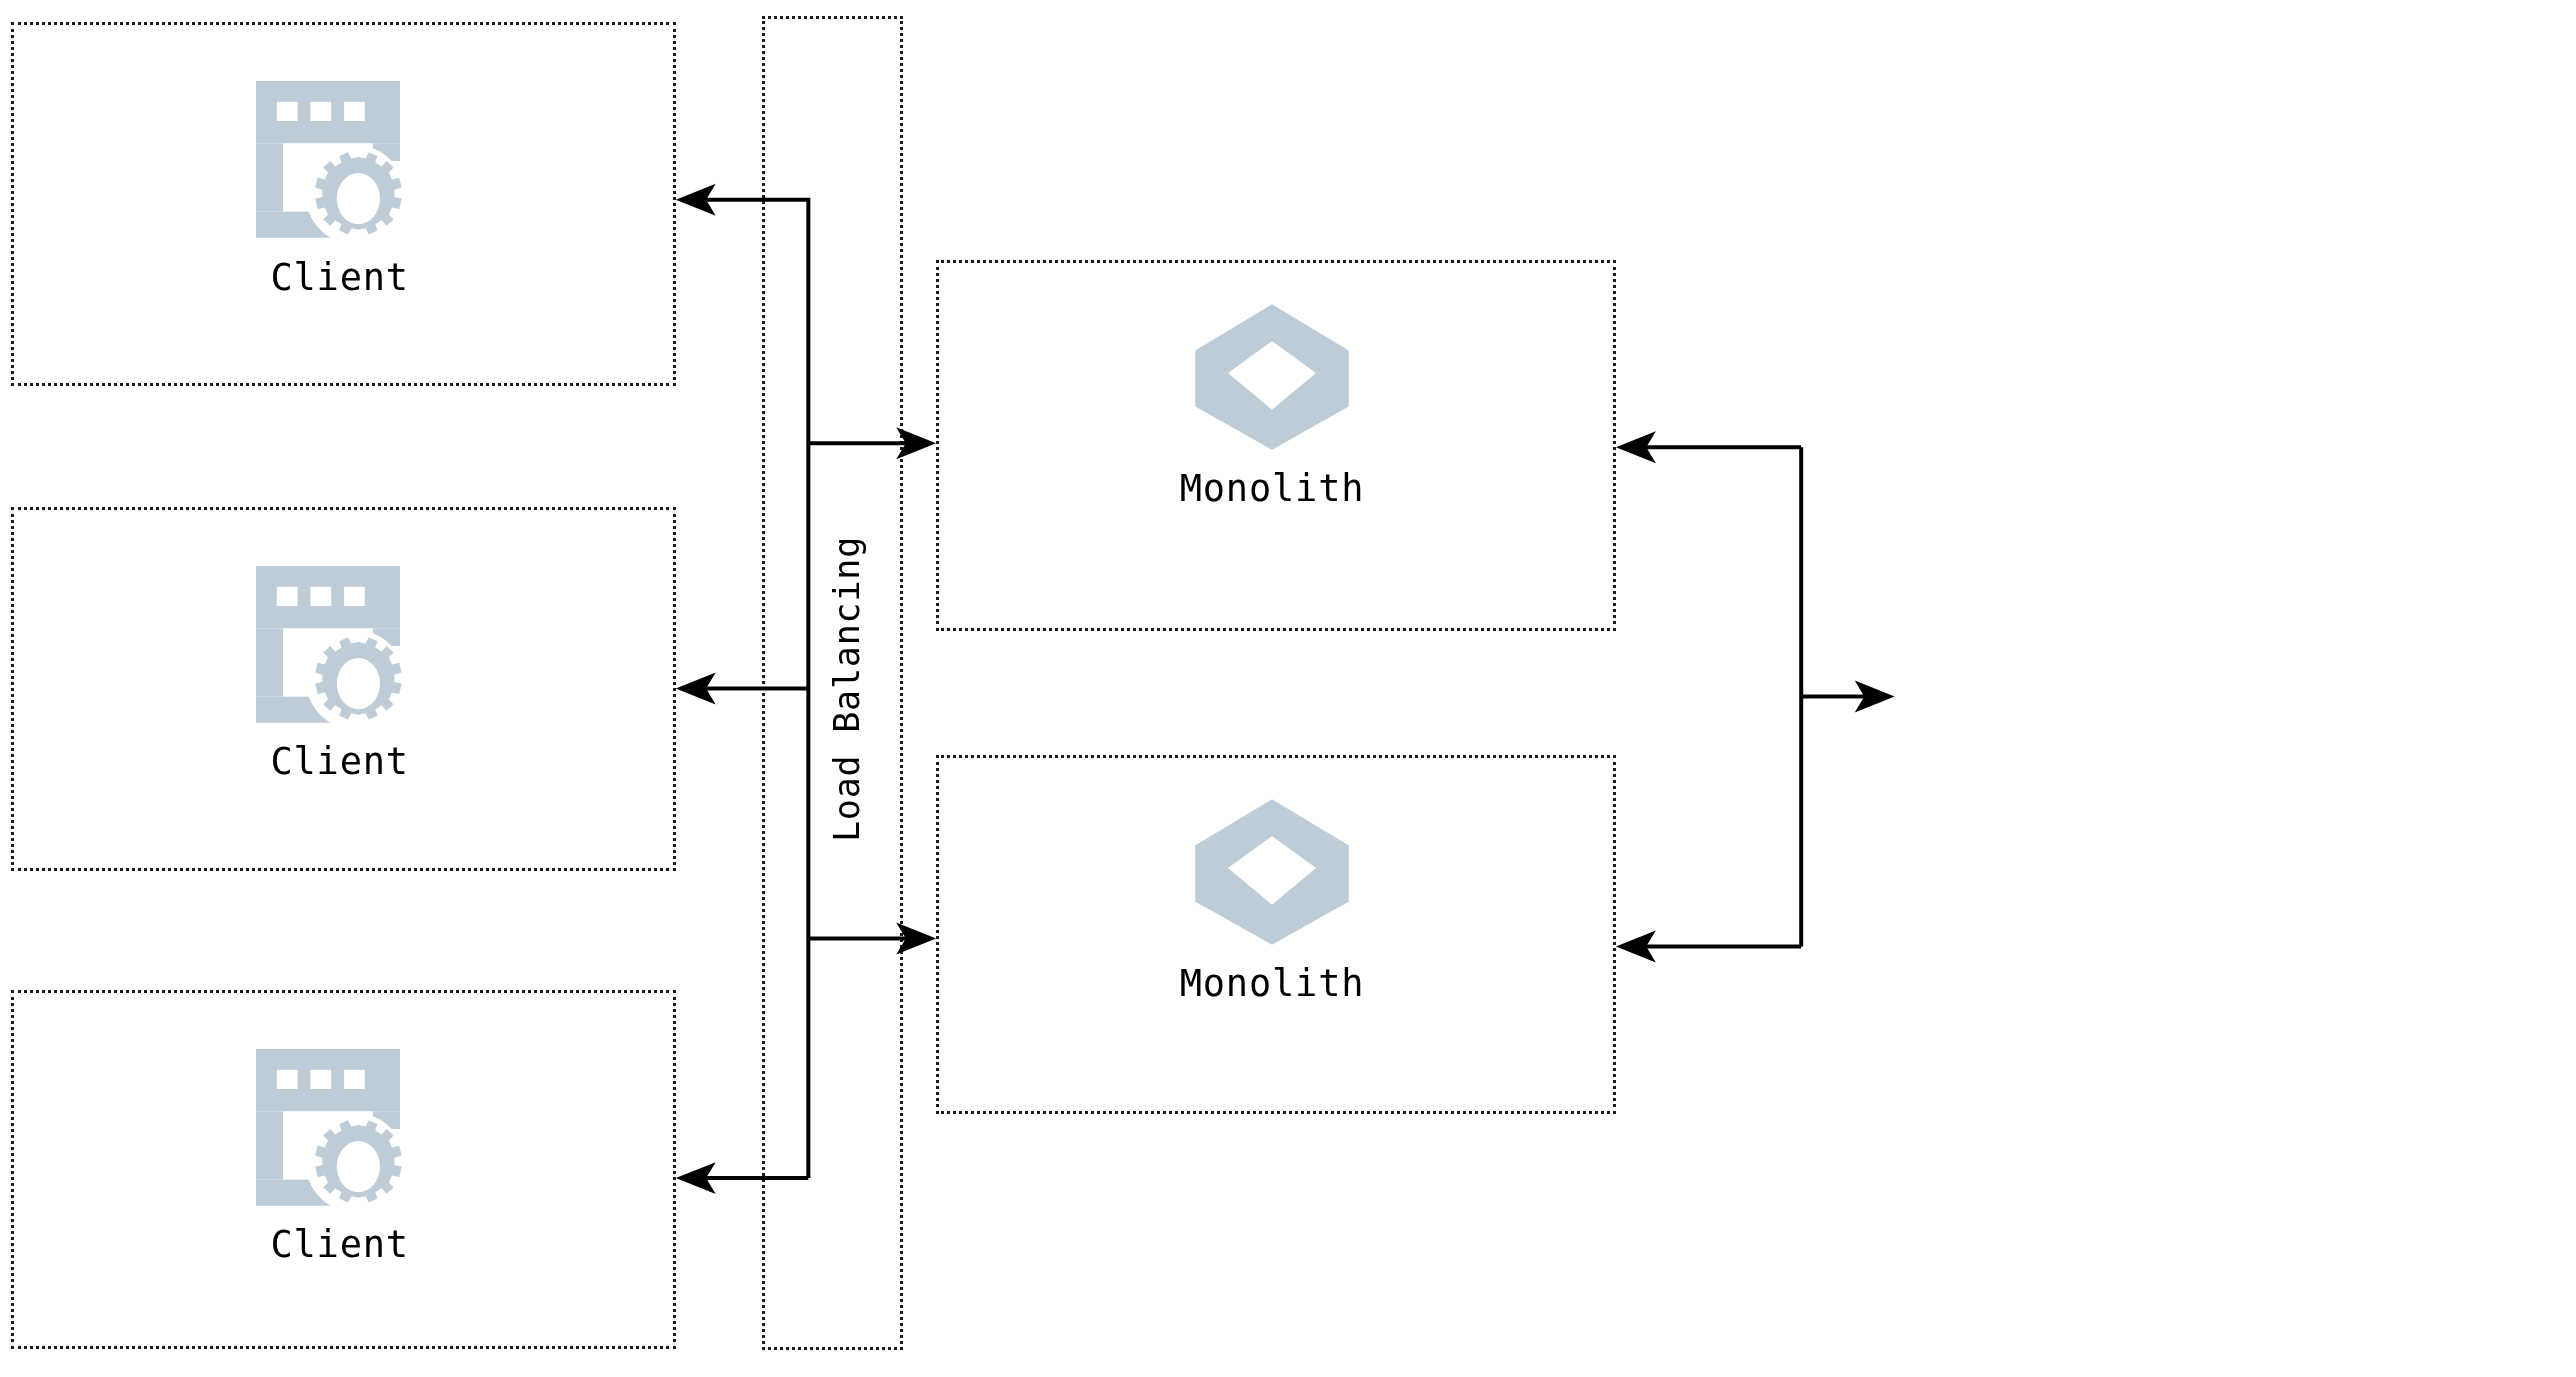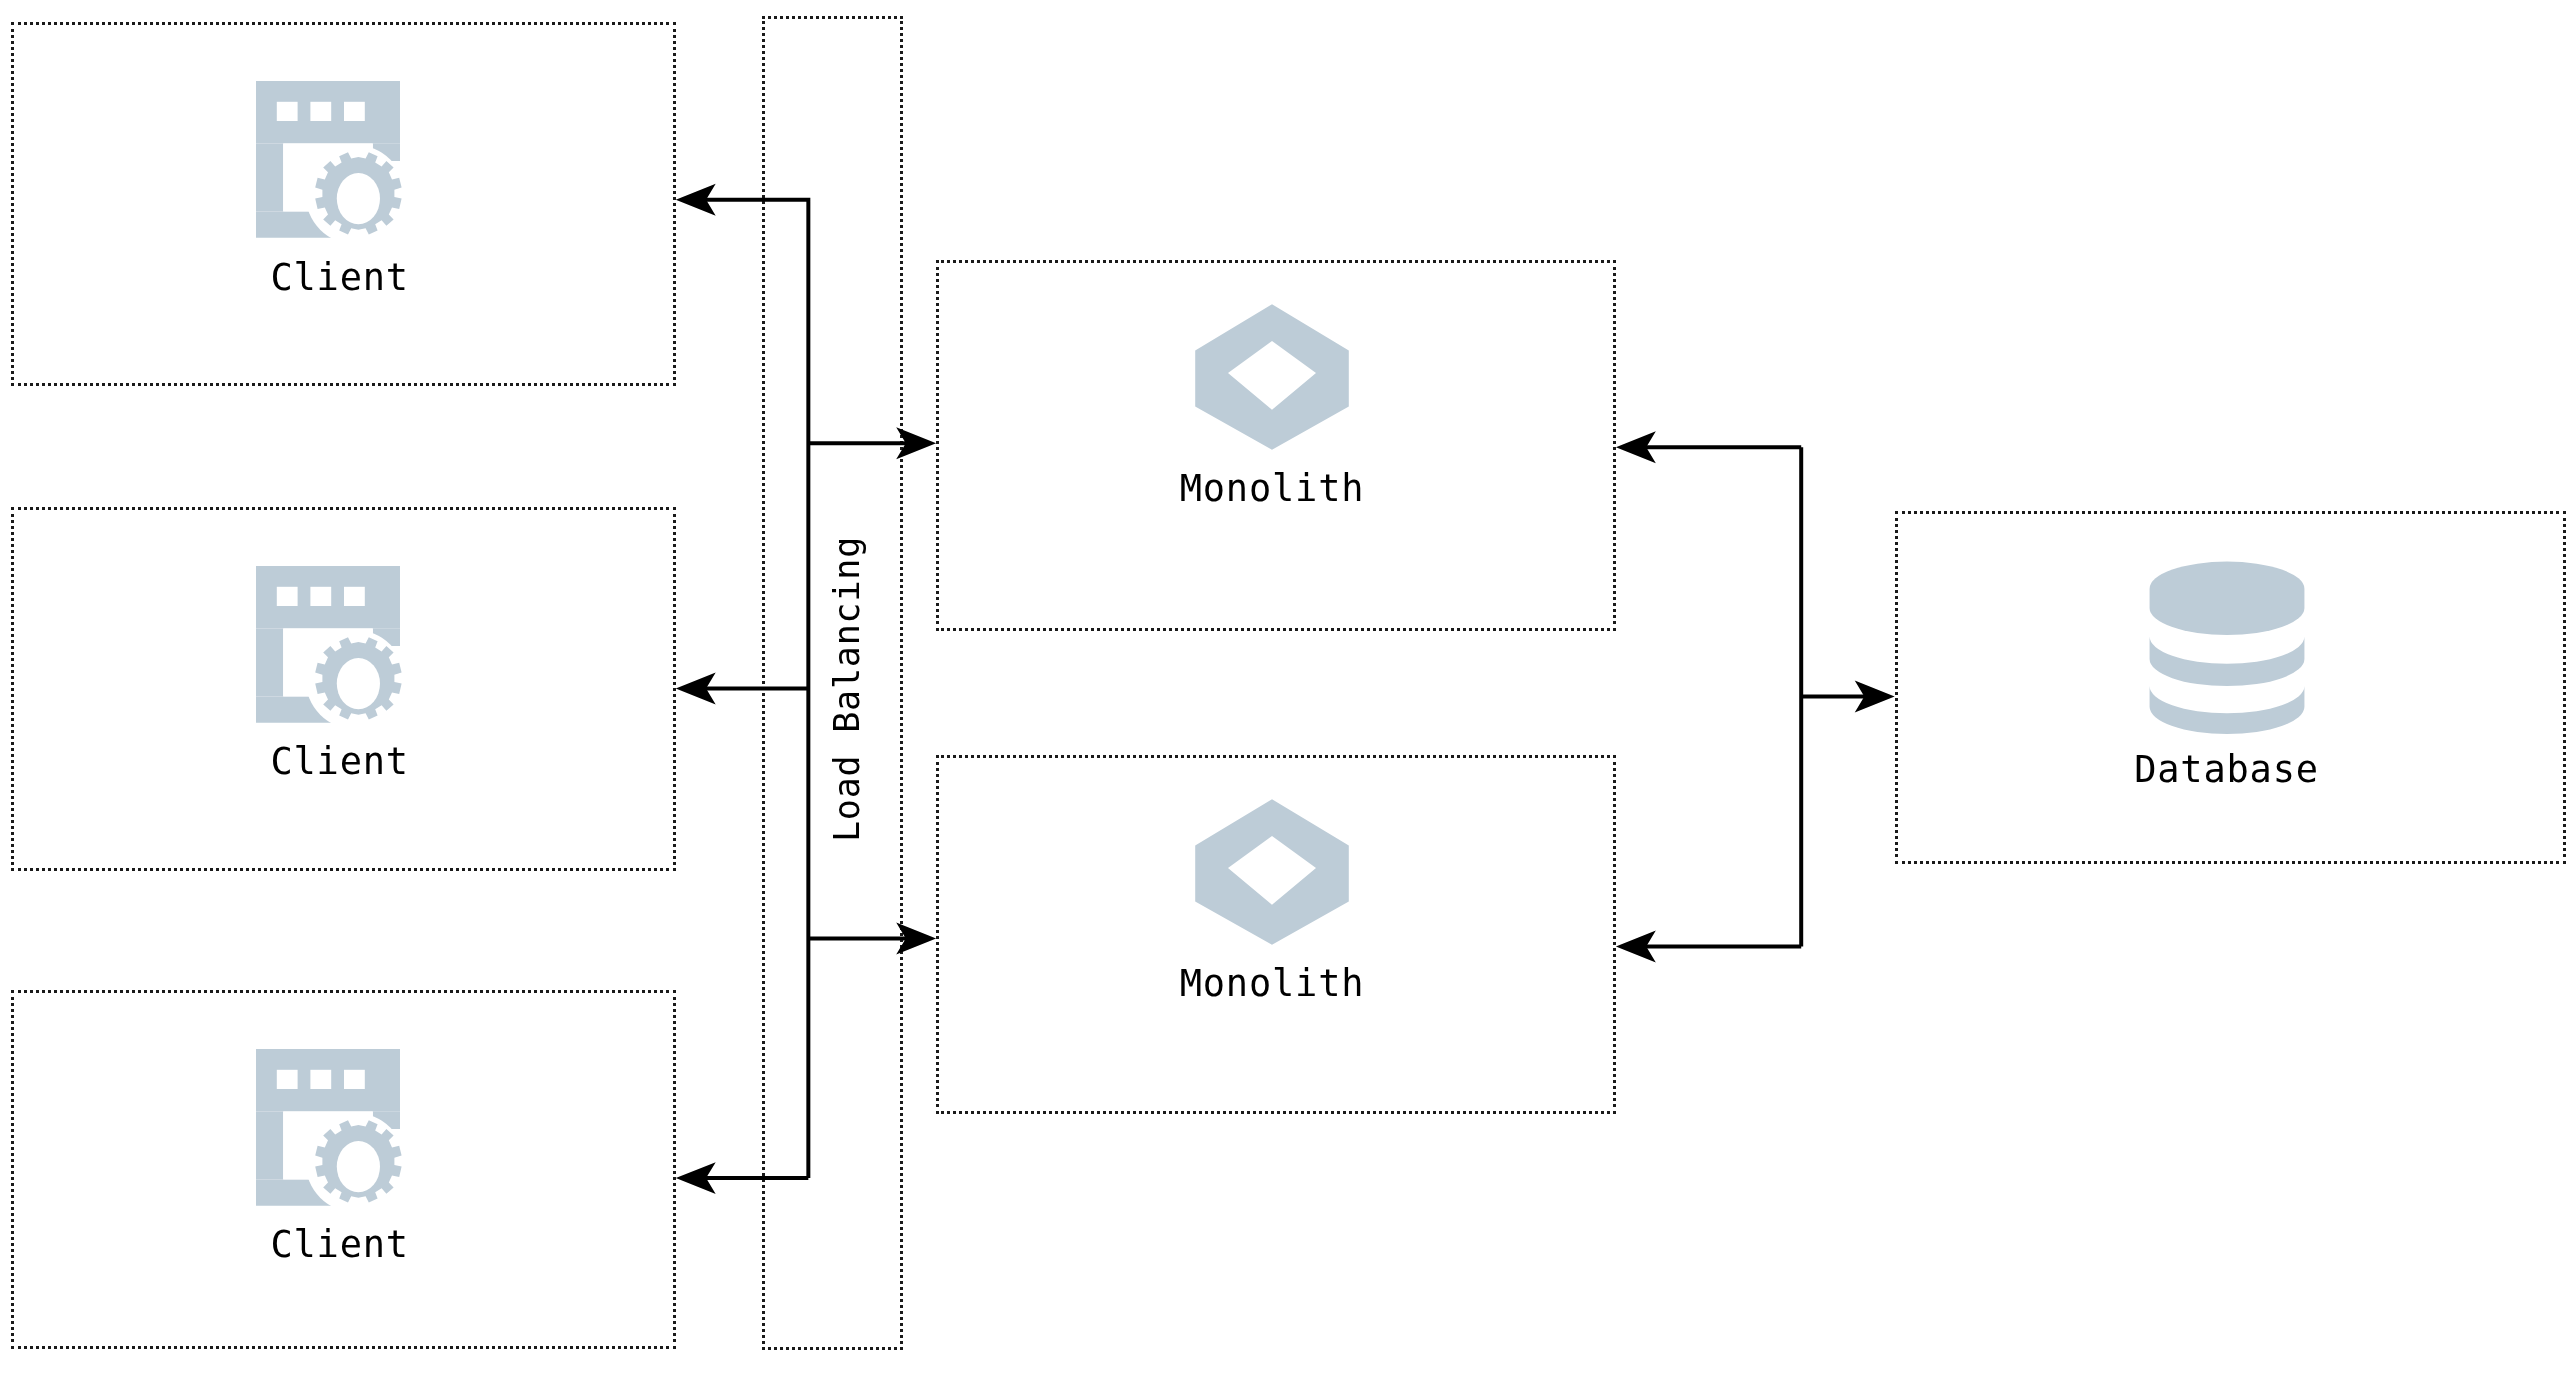--- a/index.html
+++ b/index.html
@@ -196,34 +196,20 @@
       <span class="node-icon">
         <svg width="160" height="152" viewBox="0 0 200 190" aria-hidden="true">
           <path d="M100 4 L196 62 L196 132 L100 186 L4 132 L4 62 Z
                    M100 50 L155 90 L100 136 L45 90 Z" fill="#bdccd7" fill-rule="evenodd"></path>
         </svg>
       </span>
       <span class="node-label">Monolith</span>
     </div>
   </div>
 
-  <div class="node-box" style="left:1895px; top:511px; width:671px; height:353px;">
-    <div class="node-inner" style="top:46px;">
-      <span class="node-icon">
-        <svg width="168" height="174" viewBox="0 0 210 218" aria-hidden="true">
-          <g fill="#bdccd7">
-            <path d="M8 36 a97 34 0 0 1 194 0 v24 a97 34 0 0 1 -194 0 Z"></path>
-            <path d="M8 96 a97 34 0 0 0 194 0 v28 a97 34 0 0 1 -194 0 Z"></path>
-            <path d="M8 158 a97 34 0 0 0 194 0 v26 a97 34 0 0 1 -194 0 Z"></path>
-          </g>
-        </svg>
-      </span>
-      <span class="node-label">Database</span>
-    </div>
-  </div>
 
   <svg id="edges" viewBox="0 0 3225 1724" preserveAspectRatio="none">
 
     <g>
       <polyline points="1012,1475 1012,250 880,250"></polyline>
       <polygon class="head" points="846,250 896,230 884,250 896,270"></polygon>
     </g>
 
     <g>
       <line x1="1012" y1="862" x2="880" y2="862"></line>

